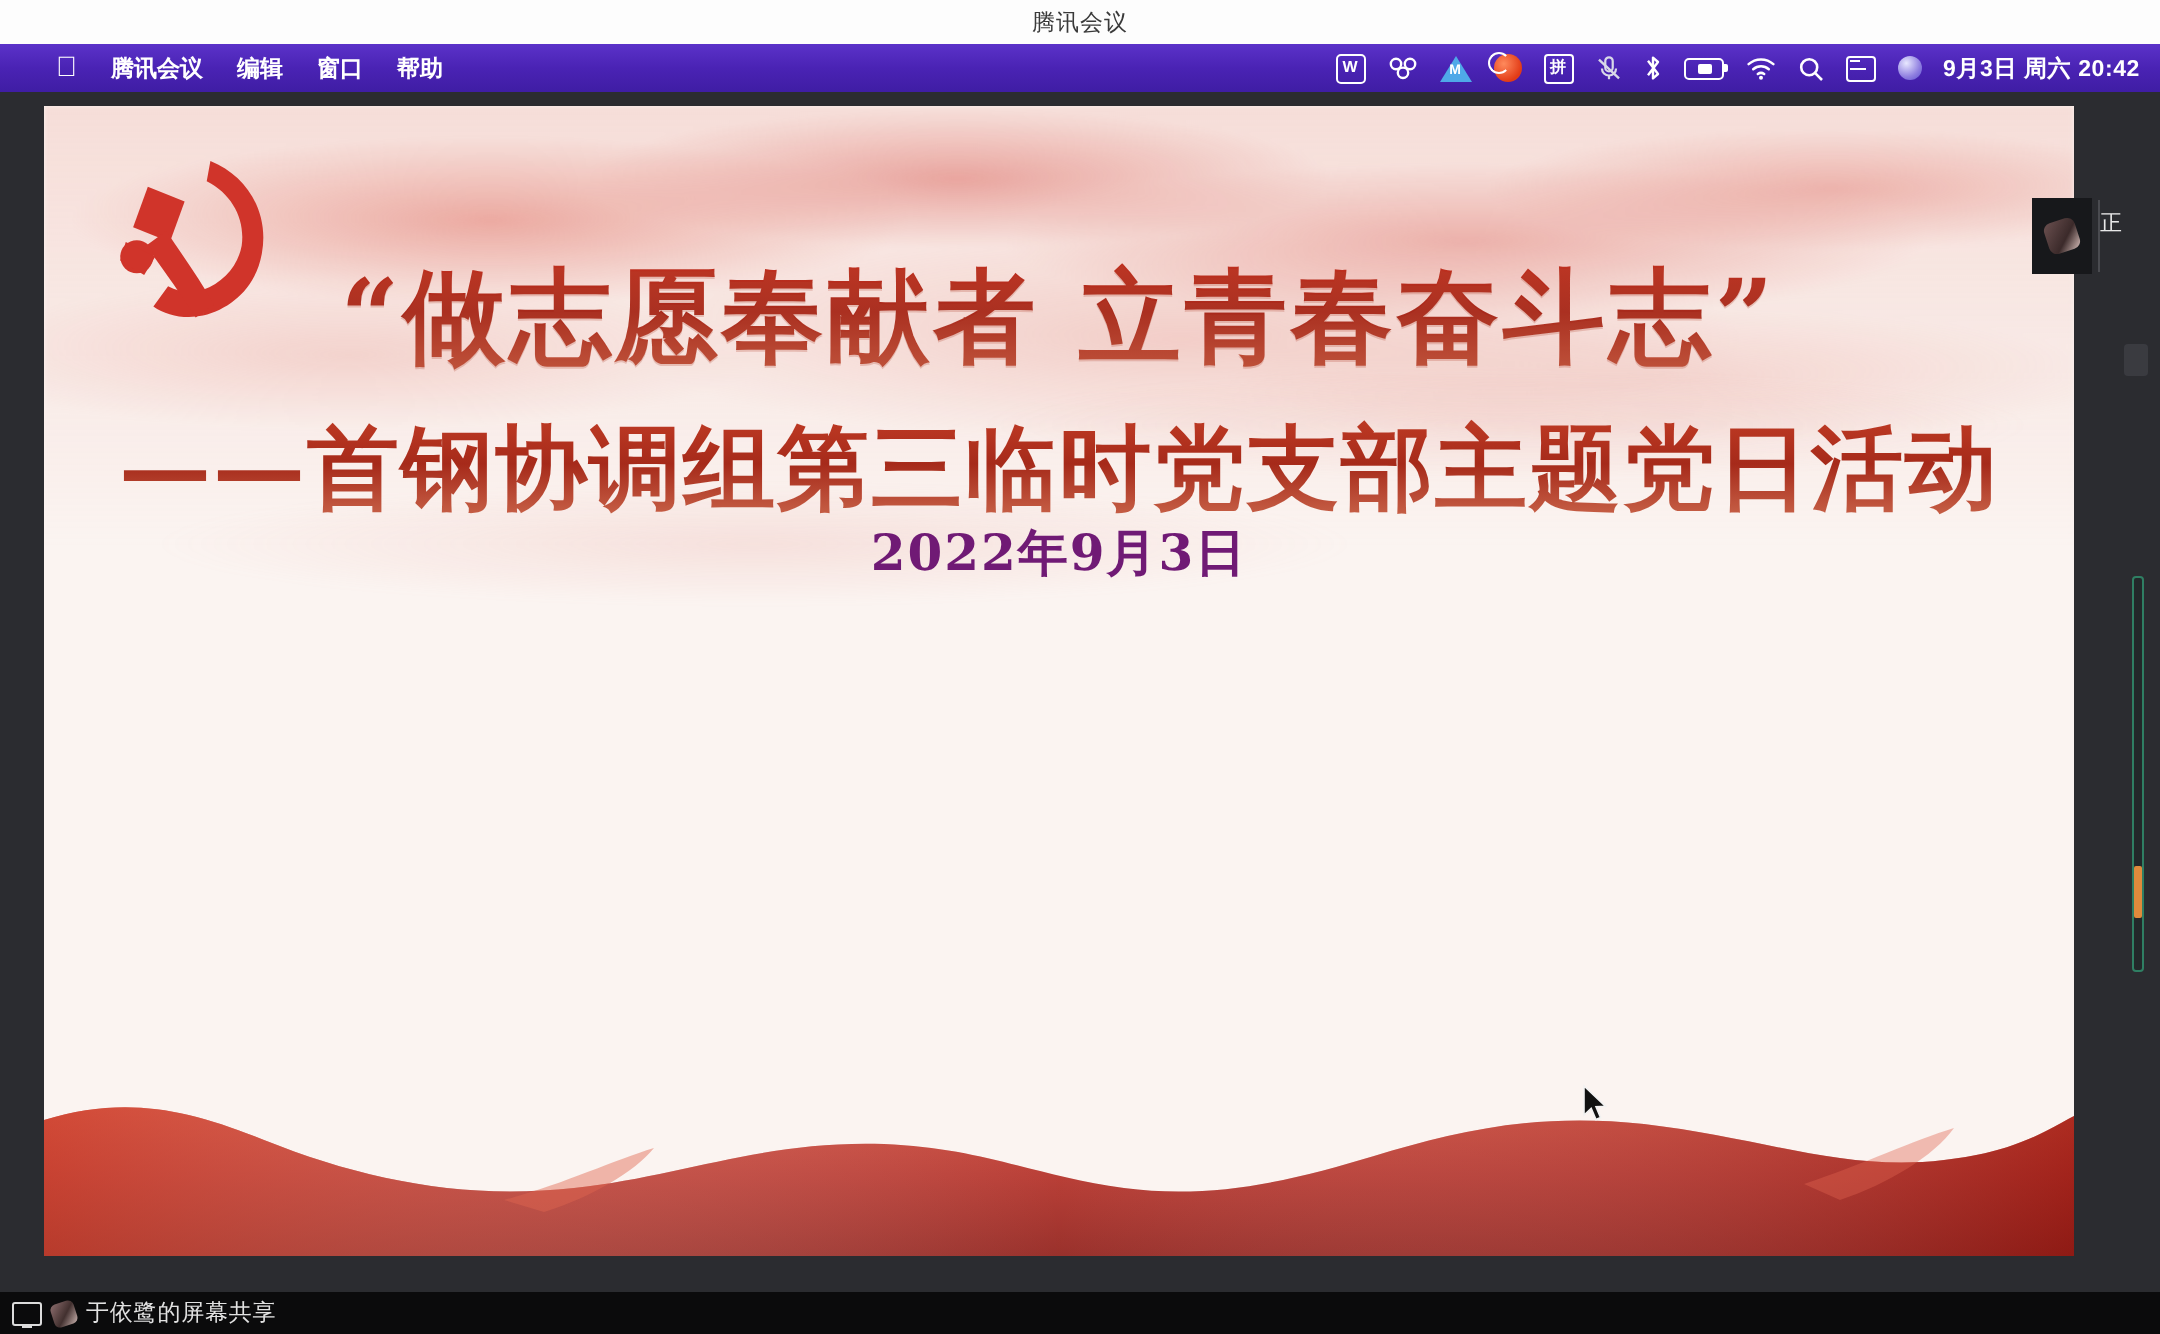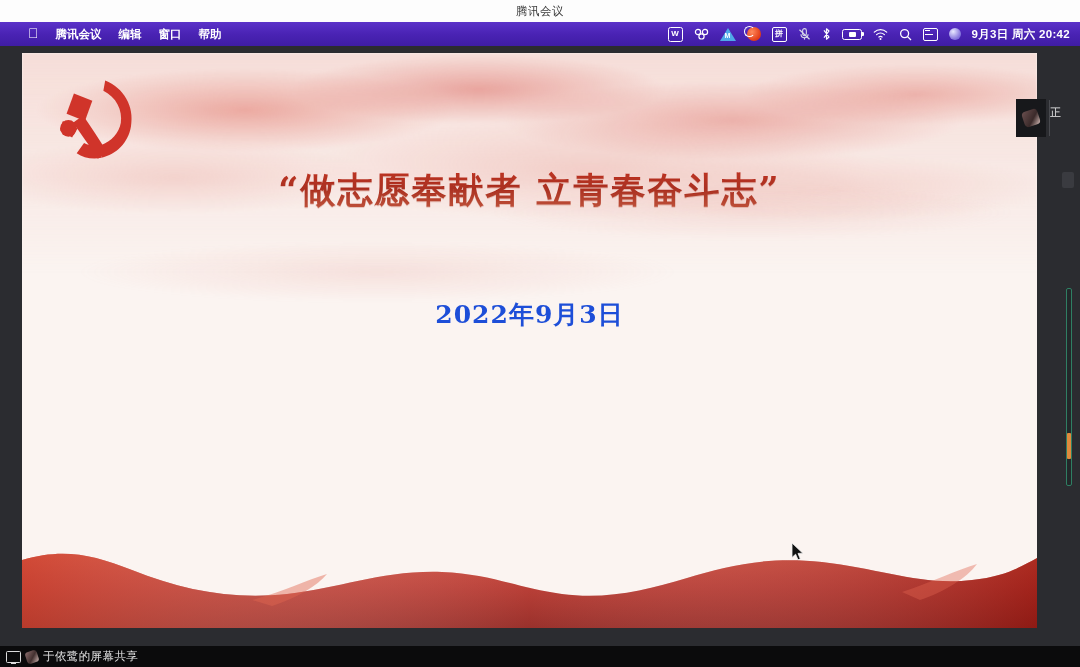--- a/index.html
+++ b/index.html
@@ -131,48 +131,47 @@
   }
   .emblem svg{display:block;width:100%;height:100%;}
 
   
   .slide-text{
     position:absolute;left:0;top:0;width:100%;height:100%;
     display:flex;flex-direction:column;align-items:center;
     pointer-events:none;
   }
   .title-main{
-    margin-top:118px;
+    margin-top:78px;
     font-family:"DejaVu Serif","Liberation Serif",serif;
     font-weight:700;
-    font-size:35px;
+    font-size:51px;
     letter-spacing:2px;
     line-height:1.1;
     background:linear-gradient(180deg,#c0301f 0%,#a8291b 45%,#c4583f 100%);
     -webkit-background-clip:text;background-clip:text;color:transparent;
     text-shadow:0 1px 0 rgba(180,70,50,.25);
     white-space:nowrap;
   }
   .title-sub{
     margin-top:22px;
     font-family:"DejaVu Serif","Liberation Serif",serif;
     font-weight:700;
     font-size:46px;
     letter-spacing:1px;
     line-height:1.1;
     background:linear-gradient(180deg,#be3a24 0%,#a62a1a 45%,#c9644a 100%);
     -webkit-background-clip:text;background-clip:text;color:transparent;
     white-space:nowrap;
   }
   .title-date{
-    margin-top:88px;
     font-family:"DejaVu Serif","Liberation Serif",serif;
     font-weight:700;
     font-size:25px;
-    color:#1d4ed8;
+    color:#701a75;
     letter-spacing:1px;
   }
 
   
   .ribbon{
     position:absolute;left:0;bottom:0;width:100%;height:120px;overflow:hidden;
   }
   .ribbon svg{display:block;width:100%;height:100%;}
 
   
@@ -324,20 +323,21 @@
             <path d="M36 46 C44 58 54 72 62 86 L52 93 C43 79 33 65 25 54 Z"></path>
 
             <circle cx="20" cy="60" r="9"></circle>
             <path d="M14 52 L30 60 L24 70 L11 62 Z"></path>
           </g>
         </svg>
       </div>
 
       <div class="slide-text">
         <div class="title-main">“做志愿奉献者 立青春奋斗志”</div>
+        <div class="title-sub">——首钢协调组第三临时党支部主题党日活动</div>
         <div class="title-date">2022年9月3日</div>
       </div>
 
       <div class="ribbon">
         <svg viewBox="0 0 1015 120" preserveAspectRatio="none">
           <defs>
             <linearGradient id="rg" x1="0" y1="0" x2="0" y2="1">
               <stop offset="0%" stop-color="#ca3c2c"></stop>
               <stop offset="45%" stop-color="#b22a21"></stop>
               <stop offset="100%" stop-color="#8e1a14"></stop>

